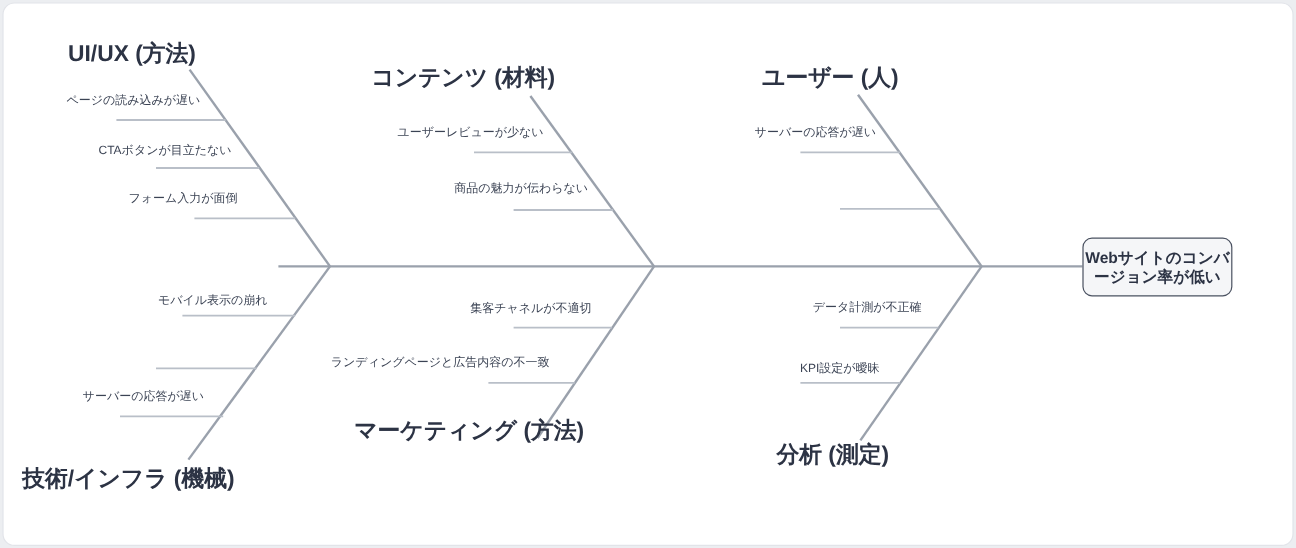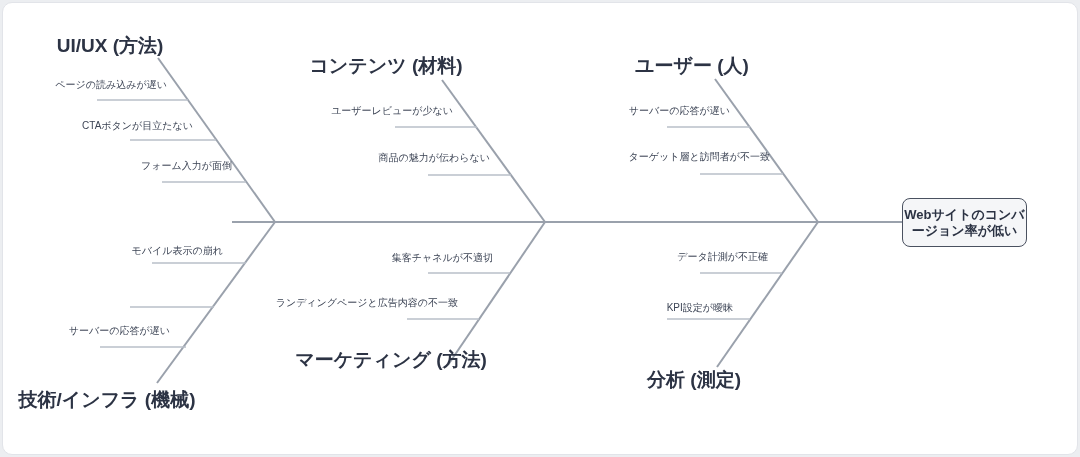--- a/index.html
+++ b/index.html
@@ -94,27 +94,26 @@
 
   <div class="category" style="left:110px;top:38px;">UI/UX (方法)</div>
   <div class="category" style="left:386px;top:58px;">コンテンツ (材料)</div>
   <div class="category" style="left:672px;top:58px;margin-left:20px;">ユーザー (人)</div>
   <div class="category" style="left:107px;top:392px;">技術/インフラ (機械)</div>
   <div class="category" style="left:391px;top:352px;text-align:center;">マーケティング (方法)</div>
   <div class="category" style="left:694px;top:372px;">分析 (測定)</div>
 
   <div class="cause" style="right:913px;top:78px;">ページの読み込みが遅い</div>
   <div class="cause" style="right:887px;top:119px;">CTAボタンが目立たない</div>
-  <div class="cause" style="right:848px;top:159px;">フォーム入力が面倒</div>
+  <div class="cause" style="right:882px;top:159px;">フォーム入力が面倒</div>
 
   <div class="cause" style="right:627px;top:104px;">ユーザーレビューが少ない</div>
   <div class="cause" style="right:590px;top:151px;">商品の魅力が伝わらない</div>
 
   <div class="cause" style="right:350px;top:104px;">サーバーの応答が遅い</div>
-  <div class="cause" style="right:310px;top:150px;">ターゲット層と訪問者が不一致</div>
 
   <div class="cause" style="right:857px;top:244px;">モバイル表示の崩れ</div>
   <div class="cause" style="right:910px;top:324px;">サーバーの応答が遅い</div>
 
   <div class="cause" style="right:587px;top:251px;">集客チャネルが不適切</div>
   <div class="cause" style="right:622px;top:296px;">ランディングページと広告内容の不一致</div>
 
   <div class="cause" style="right:312px;top:250px;">データ計測が不正確</div>
   <div class="cause" style="right:347px;top:301px;">KPI設定が曖昧</div>
 

